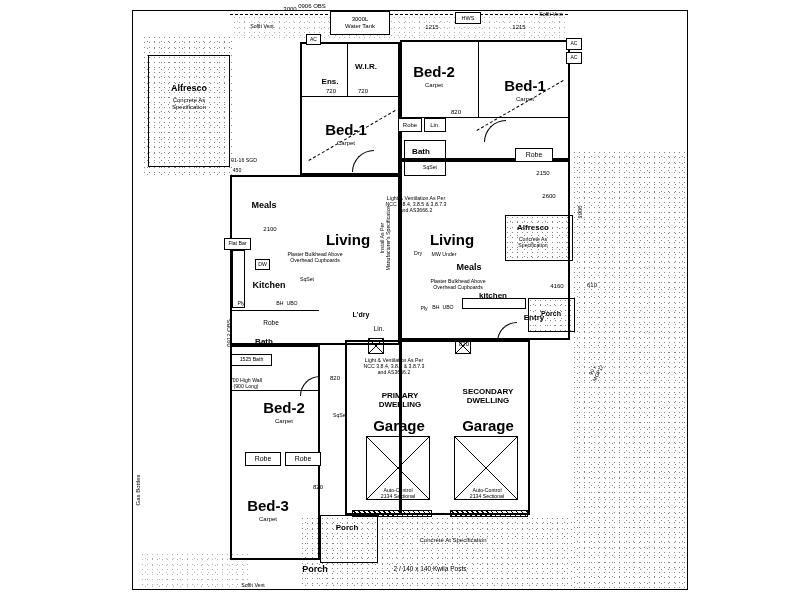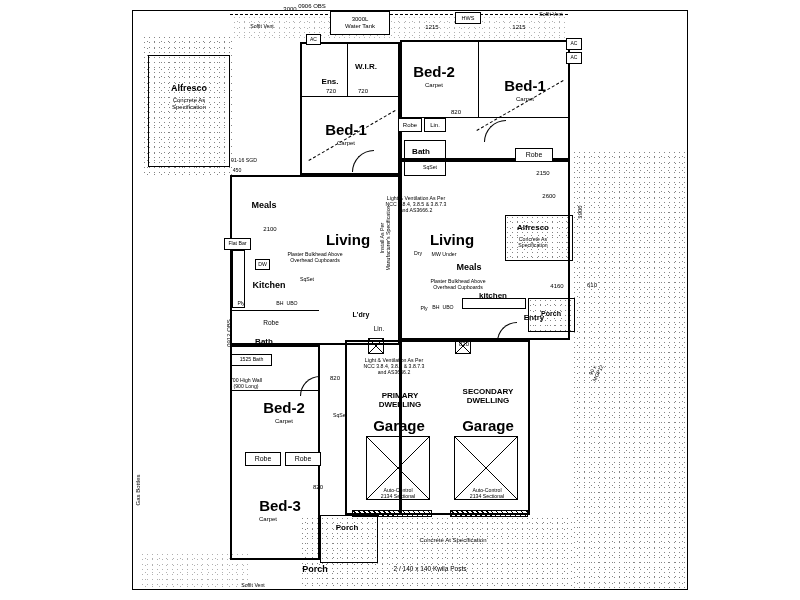--- a/index.html
+++ b/index.html
@@ -184,21 +184,21 @@
 DWELLING</div>
   <div class="lbl rm8" style="left:488px;top:396px">SECONDARY
 DWELLING</div>
   <div class="lbl room" style="left:399px;top:426px">Garage</div>
   <div class="lbl room" style="left:488px;top:426px">Garage</div>
   <div class="lbl tiny" style="left:398px;top:494px">Auto-Control
 2134 Sectional</div>
   <div class="lbl tiny" style="left:487px;top:494px">Auto-Control
 2134 Sectional</div>
 
-  <div class="lbl room" style="left:280px;top:506px">Bed-3</div>
+  <div class="lbl room" style="left:268px;top:506px">Bed-3</div>
   <div class="lbl sub" style="left:268px;top:519px">Carpet</div>
   <div class="lbl rm8" style="left:347px;top:528px">Porch</div>
   <div class="lbl rm8" style="left:534px;top:318px">Entry</div>
   <div class="lbl rm7" style="left:551px;top:314px">Porch</div>
   <div class="lbl dim" style="left:557px;top:286px">4160</div>
   <div class="lbl dim" style="left:592px;top:285px">610</div>
   <div class="lbl dim vert" style="left:138px;top:490px">Gas Bottles</div>
 
   <div class="lbl sub" style="left:453px;top:540px">Concrete At Specification</div>
   <div class="lbl rm9" style="left:315px;top:569px">Porch</div>

